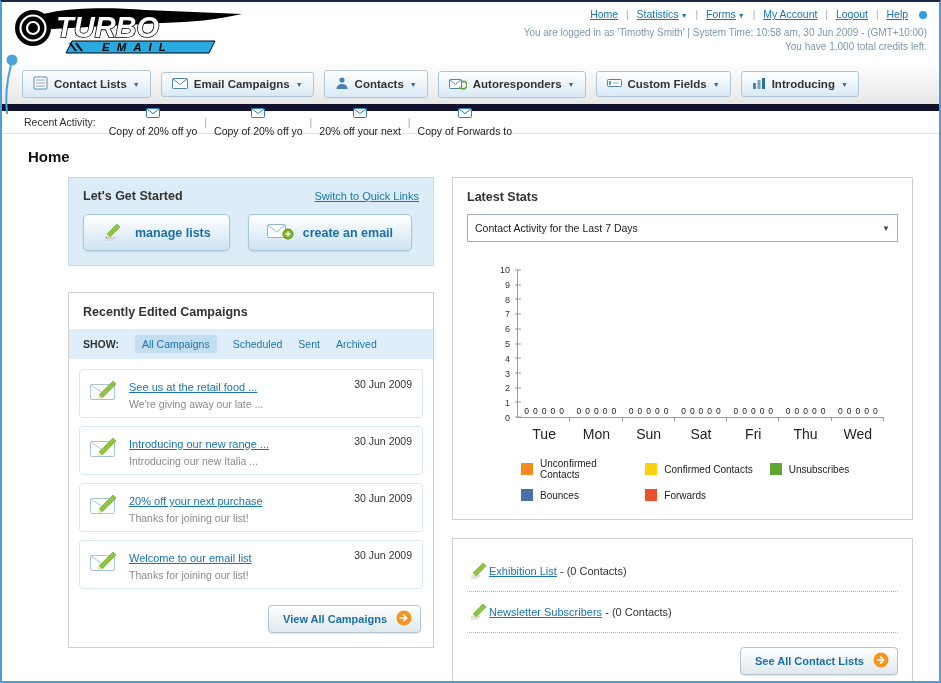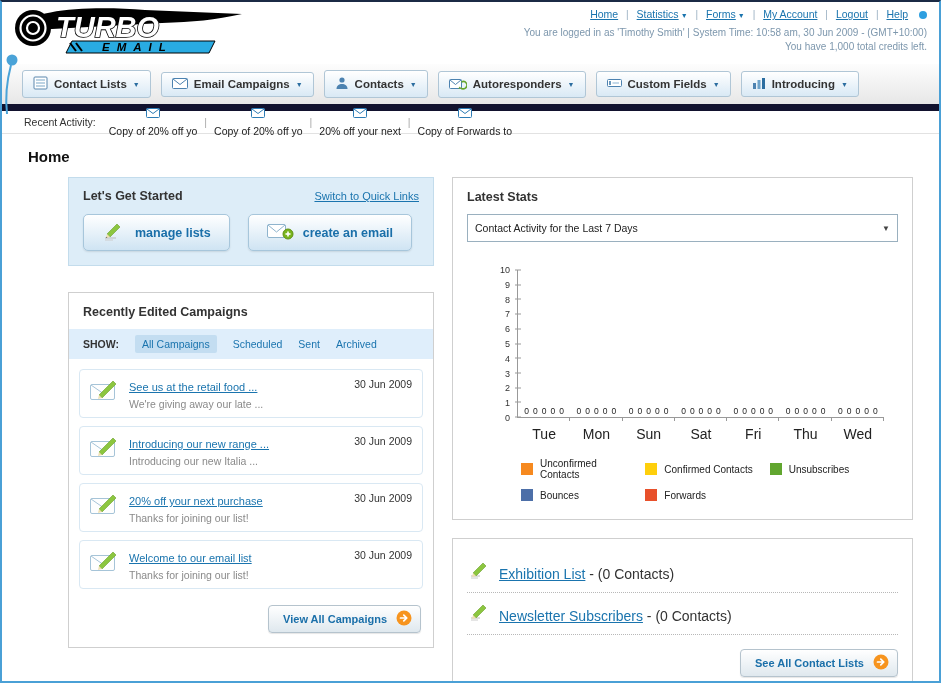--- a/index.html
+++ b/index.html
@@ -98,21 +98,21 @@
     font-size:8.5px; color:#222; }
   .dlabel { position:absolute; left:0; right:0; top:calc(100% + 9px); text-align:center; font-size:14px; color:#222; }
   .chart-legend { margin:40px 0 0 26px; display:grid; grid-template-columns:repeat(3, minmax(0,1fr));
     gap:9px 10px; font-size:10px; color:#222; }
   .lg-item { display:flex; align-items:center; gap:7px; }
   .sw { flex:none; width:12px; height:12px; display:inline-block; }
 
   
   .contact-lists { margin-top:18px; padding:12px 14px 14px; }
   .contact-lists .panel-title { padding:0 0 9px; border-bottom:1px dotted #b8b8b8; }
-  .cl-item { display:flex; align-items:flex-end; gap:10px; padding:10px 2px; border-bottom:1px dotted #b8b8b8; font-size:14px; }
+  .cl-item { display:flex; align-items:center; padding:10px 2px; border-bottom:1px dotted #b8b8b8; font-size:11px; }
   .cl-item .detail { color:#333; }
   .cl-footer { padding-top:14px; text-align:right; }
 </style>
 </head>
 <body>
 
 <div class="page">
 
   <div class="header">
     <div class="logo">

